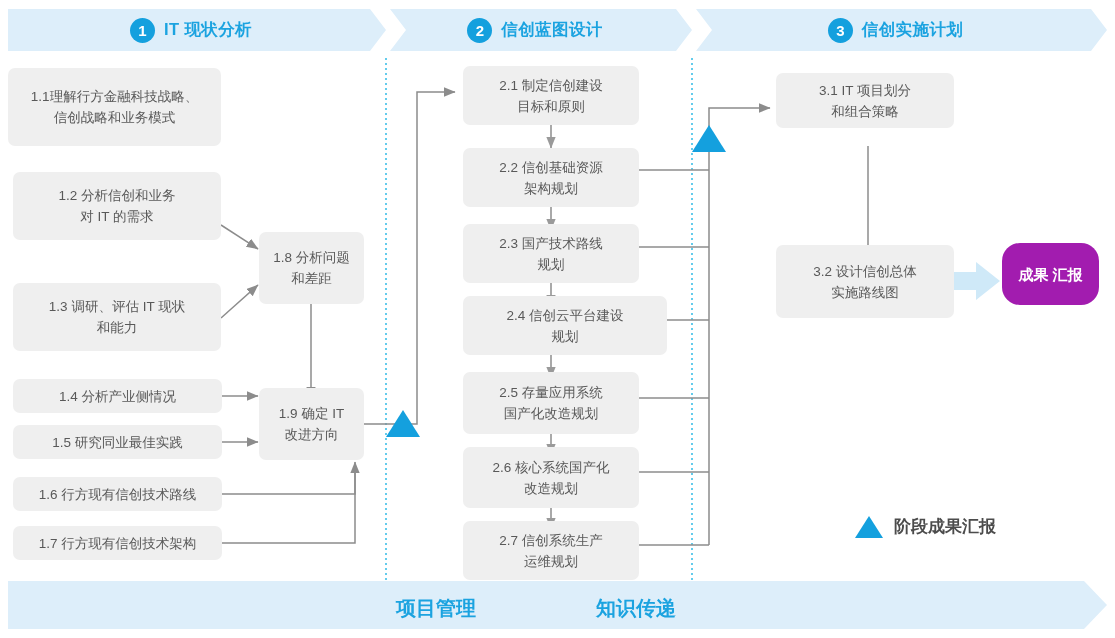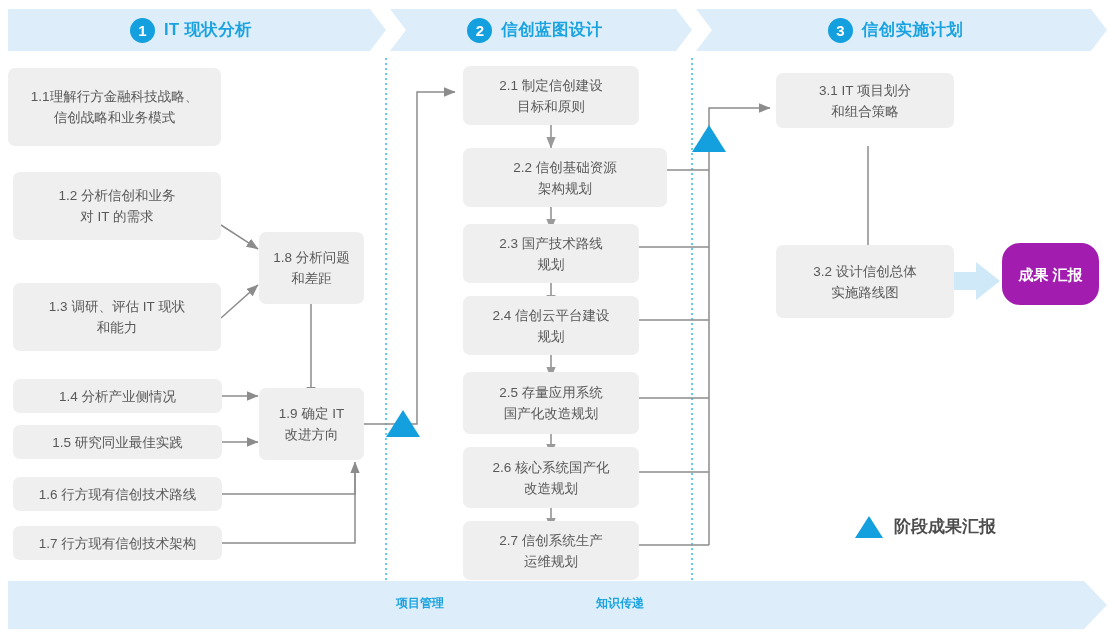--- a/index.html
+++ b/index.html
@@ -113,21 +113,21 @@
   
   .footer-band{
     position:absolute;
     left:8px; bottom:9px;
     width:1099px;height:48px;
     background:#ddeefa;
     clip-path:polygon(0 0, 1076px 0, 1099px 24px, 1076px 48px, 0 48px);
   }
   .footer-item{
     position:absolute;
-    color:#1ba3e0;font-size:12px;font-weight:bold;
+    color:#1ba3e0;font-size:20px;font-weight:bold;
     white-space:nowrap;
   }
 </style>
 </head>
 <body>
 
 <div id="canvas">
 
   <svg id="wires" viewBox="0 0 1115 638" xmlns="http://www.w3.org/2000/svg">
     <defs>
@@ -267,35 +267,35 @@
     </div>
   </div>
 
   <div class="node" style="left:463px;top:66px;width:176px;height:59px;">
     <div>
       <span>2.1 制定信创建设</span>
       <span>目标和原则</span>
     </div>
   </div>
 
-  <div class="node" style="left:463px;top:148px;width:204px;height:59px;justify-content:center;">
+  <div class="node" style="left:463px;top:148px;width:176px;height:59px;justify-content:center;">
     <div>
       <span>2.2 信创基础资源</span>
       <span>架构规划</span>
     </div>
   </div>
 
   <div class="node" style="left:463px;top:224px;width:176px;height:59px;">
     <div>
       <span>2.3 国产技术路线</span>
       <span>规划</span>
     </div>
   </div>
 
-  <div class="node" style="left:463px;top:296px;width:176px;height:59px;">
+  <div class="node" style="left:463px;top:296px;width:204px;height:59px;">
     <div>
       <span>2.4 信创云平台建设</span>
       <span>规划</span>
     </div>
   </div>
 
   <div class="node" style="left:463px;top:372px;width:176px;height:62px;">
     <div>
       <span>2.5 存量应用系统</span>
       <span>国产化改造规划</span>

